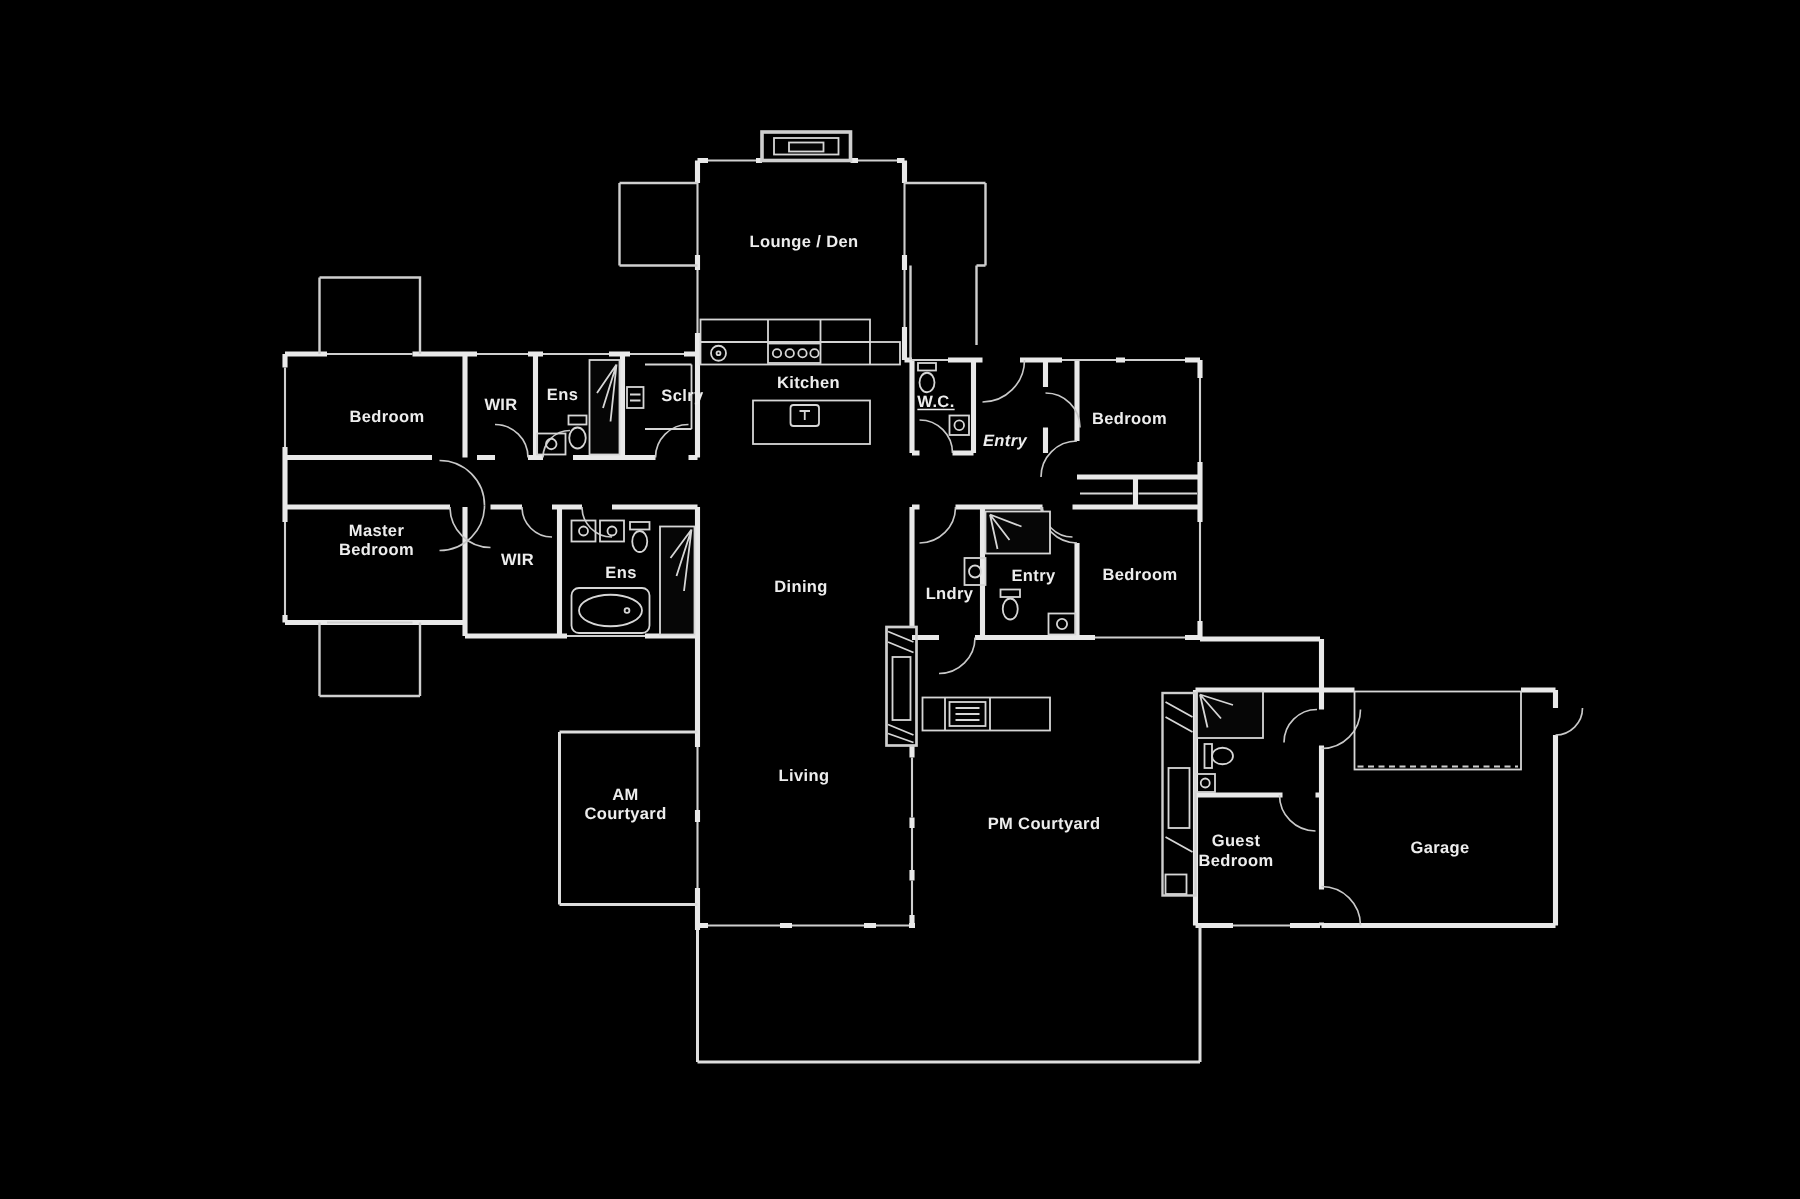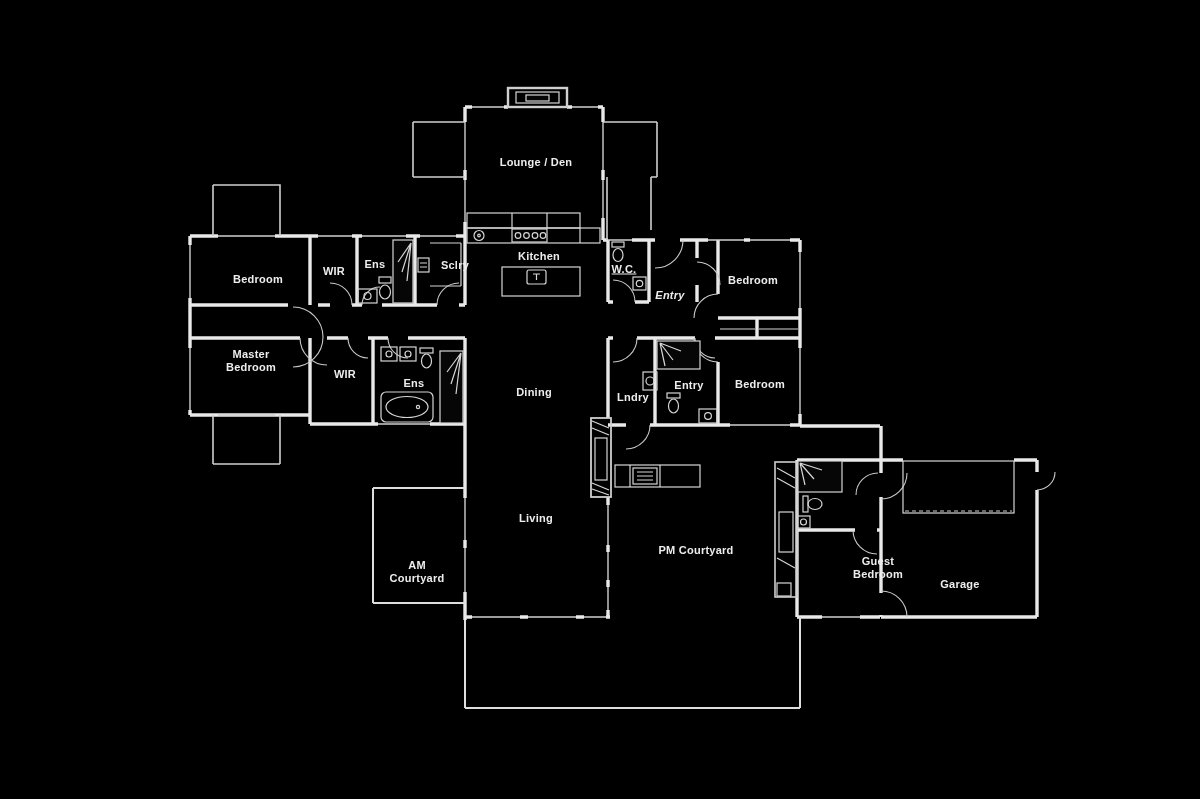--- a/index.html
+++ b/index.html
@@ -266,20 +266,20 @@
       <div class="room-label" style="left: 753px; top: 280px; color: rgb(237, 237, 237);">Bedroom</div>
       <div class="room-label" style="left: 251px; top: 361px; color: rgb(237, 237, 237);">Master
 Bedroom</div>
       <div class="room-label" style="left: 345px; top: 374px; color: rgb(237, 237, 237);">WIR</div>
       <div class="room-label" style="left: 414px; top: 383px; color: rgb(237, 237, 237);">Ens</div>
       <div class="room-label" style="left: 534px; top: 392px; color: rgb(237, 237, 237);">Dining</div>
       <div class="room-label" style="left: 633px; top: 397px; color: rgb(237, 237, 237);">Lndry</div>
       <div class="room-label" style="left: 689px; top: 385px; color: rgb(237, 237, 237);">Entry</div>
       <div class="room-label" style="left: 760px; top: 384px; color: rgb(237, 237, 237);">Bedroom</div>
       <div class="room-label" style="left: 536px; top: 518px; color: rgb(237, 237, 237);">Living</div>
-      <div class="room-label" style="left: 417px; top: 572px; color: rgb(237, 237, 237);">AM
+      <div class="room-label" style="left: 417px; top: 537px; color: rgb(237, 237, 237);">AM
 Courtyard</div>
       <div class="room-label" style="left: 696px; top: 550px; color: rgb(237, 237, 237);">PM Courtyard</div>
-      <div class="room-label" style="left: 878px; top: 568px; color: rgb(237, 237, 237); text-align: center;">Guest
+      <div class="room-label" style="left: 824px; top: 568px; color: rgb(237, 237, 237); text-align: center;">Guest
 Bedroom</div>
-      <div class="room-label" style="left: 960px; top: 584px; color: rgb(237, 237, 237); text-align: center;">Garage</div>
+      <div class="room-label" style="left: 960px; top: 566px; color: rgb(237, 237, 237); text-align: center;">Garage</div>
     </div>
 </div>
 
 </body></html>

